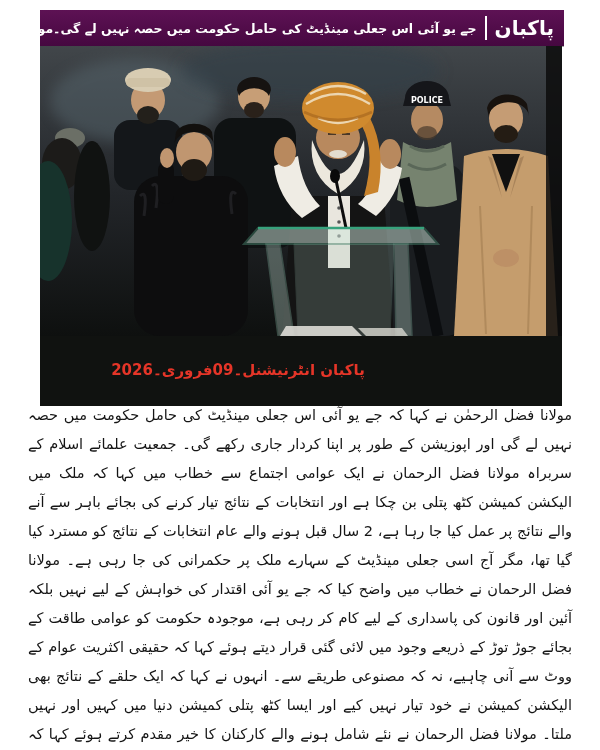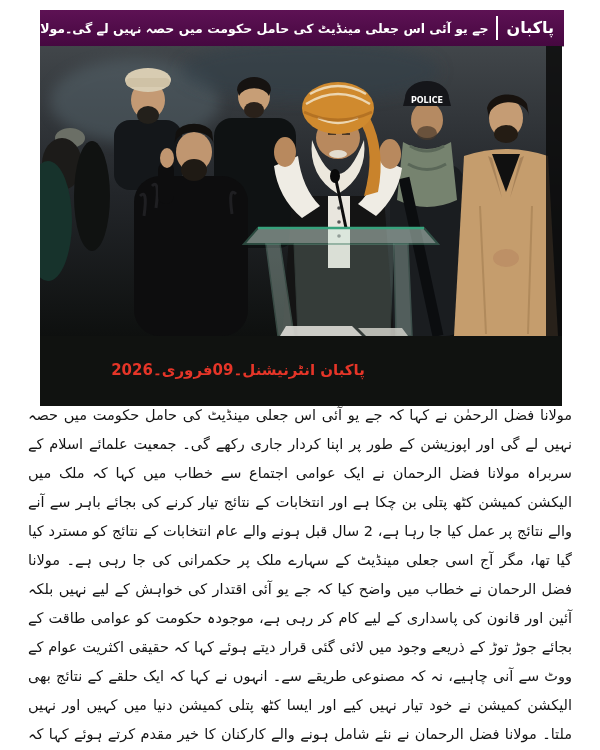--- a/index.html
+++ b/index.html
@@ -7,21 +7,21 @@
     width:600px;height:750px;position:relative;background:#ffffff;
     font-family:"DejaVu Sans", sans-serif;overflow:hidden;
   }
   .header-bar{
     position:absolute;left:40px;top:10px;width:524px;height:36px;
     background:linear-gradient(180deg,#5d1254 0%,#4d0a46 70%,#450840 100%);
     display:flex;align-items:center;direction:rtl;color:#fff;
     box-shadow:0 1px 0 rgba(0,0,0,.35);
   }
   .brand{
-    font-weight:bold;font-size:16px;line-height:36px;padding:0 10px 0 8px;
+    font-weight:bold;font-size:20px;line-height:36px;padding:0 10px 0 8px;
     white-space:nowrap;
   }
   .brand-sep{width:2px;height:24px;background:#ffffff;flex:0 0 2px;}
   .headline{
     flex:1;text-align:center;font-size:12.5px;font-weight:bold;
     padding:0 8px;white-space:nowrap;overflow:hidden;
   }
   .photo-frame{
     position:absolute;left:40px;top:46px;width:522px;height:360px;
     background:#101210;

